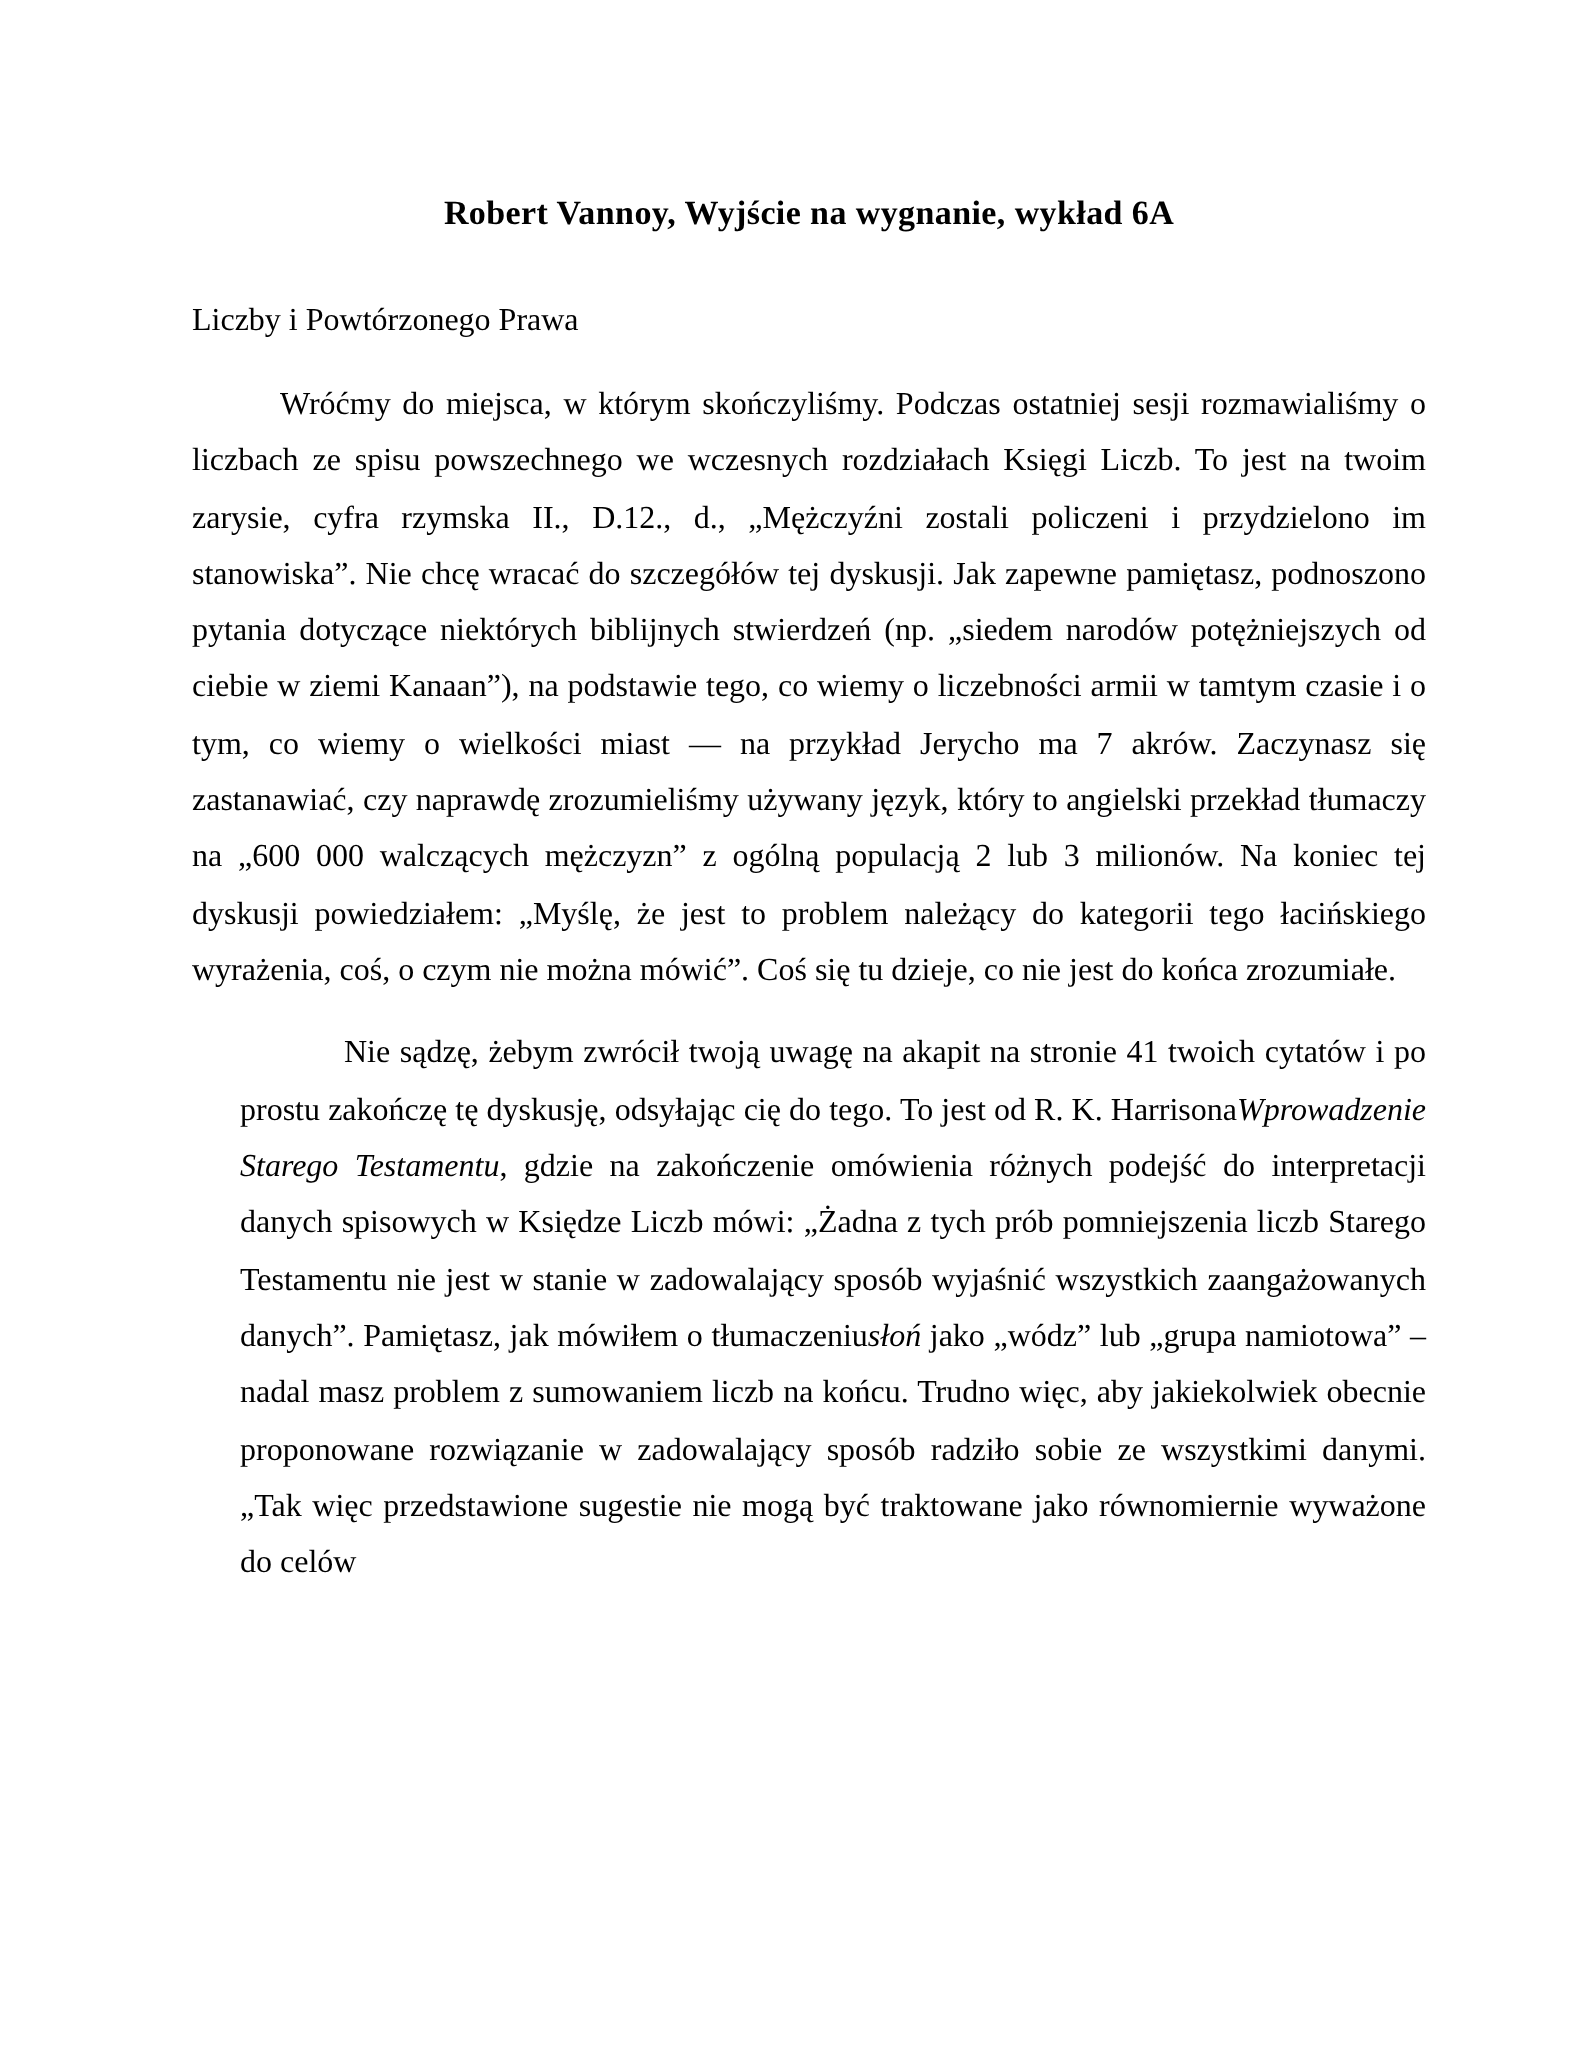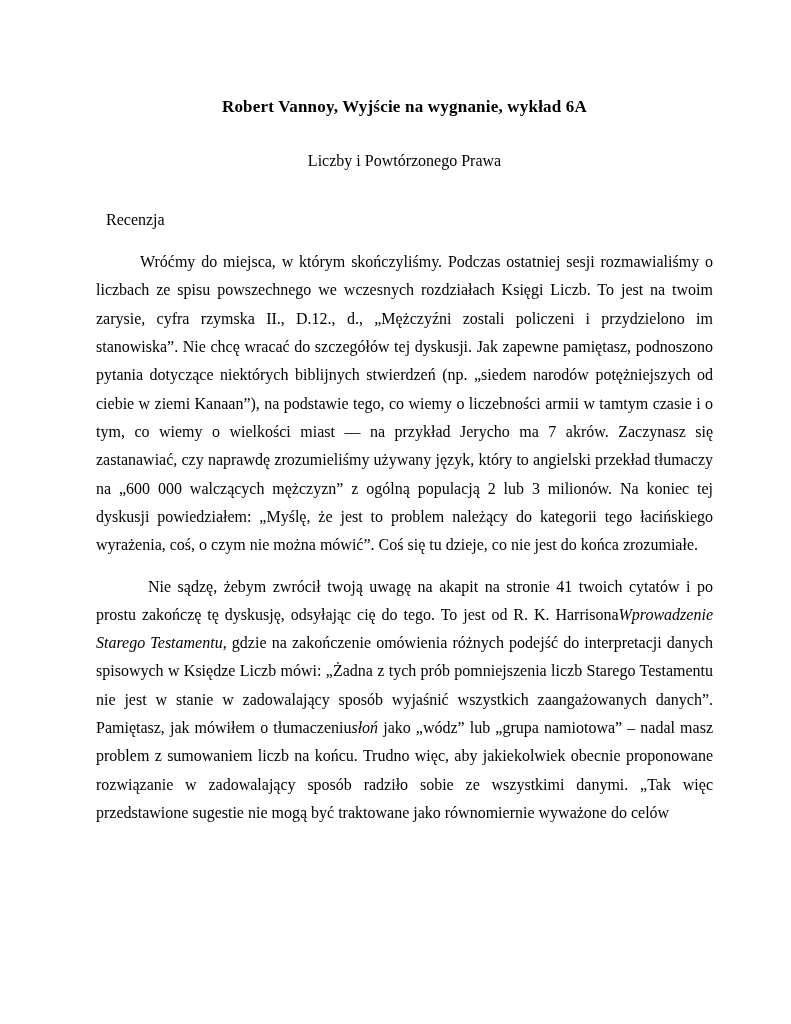--- a/index.html
+++ b/index.html
@@ -24,21 +24,20 @@
   }
   .doc-title {
     text-align: center;
     font-weight: bold;
     font-size: 17px;
     letter-spacing: 0.2px;
     margin: 0 0 0 0;
     line-height: 1.3;
   }
   .doc-subtitle {
-    text-align: center;
     font-size: 16px;
     margin: 33px 0 0 0;
     line-height: 1.3;
   }
   .section-label {
     font-size: 16px;
     margin: 36px 0 0 10px;
     line-height: 1.45;
   }
   .section-ref {
@@ -49,35 +48,35 @@
   .body-par {
     font-size: 16px;
     line-height: 1.77;
     text-align: justify;
     margin: 17px 0 0 0;
     text-indent: 44px;
   }
   .body-par.second {
     margin-top: 13px;
     text-indent: 52px;
+    margin-left: 24px;
   }
   .ital {
     font-style: italic;
   }
 </style>
 </head>
 <body>
 
 <div class="page">
 
   <h1 class="doc-title">Robert Vannoy, Wyjście na wygnanie, wykład 6A</h1>
 
   <div class="doc-subtitle">Liczby i Powtórzonego Prawa</div>
 
-  <div class="section-label">Recenzja</div>
 
 
   <p class="body-par">
     <span>Wróćmy do miejsca, w którym skończyliśmy. Podczas ostatniej sesji rozmawialiśmy o liczbach ze spisu powszechnego we wczesnych rozdziałach Księgi Liczb. To jest na twoim zarysie, cyfra rzymska II., D.12., d., „Mężczyźni zostali policzeni i przydzielono im stanowiska”. Nie chcę wracać do szczegółów tej dyskusji. Jak zapewne pamiętasz, podnoszono pytania dotyczące niektórych biblijnych stwierdzeń (np. „siedem narodów potężniejszych od ciebie w ziemi Kanaan”), na podstawie tego, co wiemy o liczebności armii w tamtym czasie i o tym, co wiemy o wielkości miast — na przykład Jerycho ma 7 akrów. Zaczynasz się zastanawiać, czy naprawdę zrozumieliśmy używany język, który to angielski przekład tłumaczy na „600 000 walczących mężczyzn” z ogólną populacją 2 lub 3 milionów. Na koniec tej dyskusji powiedziałem: „Myślę, że jest to problem należący do kategorii tego łacińskiego wyrażenia, coś, o czym nie można mówić”. Coś się tu dzieje, co nie jest do końca zrozumiałe.</span>
   </p>
 
   <p class="body-par second">
     <span>Nie sądzę, żebym zwrócił twoją uwagę na akapit na stronie 41 twoich cytatów i po prostu zakończę tę dyskusję, odsyłając cię do tego. To jest od R. K. Harrisona</span><span class="ital">Wprowadzenie Starego Testamentu</span><span>, gdzie na zakończenie omówienia różnych podejść do interpretacji danych spisowych w Księdze Liczb mówi: „Żadna z tych prób pomniejszenia liczb Starego Testamentu nie jest w stanie w zadowalający sposób wyjaśnić wszystkich zaangażowanych danych”. Pamiętasz, jak mówiłem o tłumaczeniu</span><span class="ital">słoń</span><span> jako „wódz” lub „grupa namiotowa” – nadal masz problem z sumowaniem liczb na końcu. Trudno więc, aby jakiekolwiek obecnie proponowane rozwiązanie w zadowalający sposób radziło sobie ze wszystkimi danymi. „Tak więc przedstawione sugestie nie mogą być traktowane jako równomiernie wyważone do celów</span>
   </p>
 

